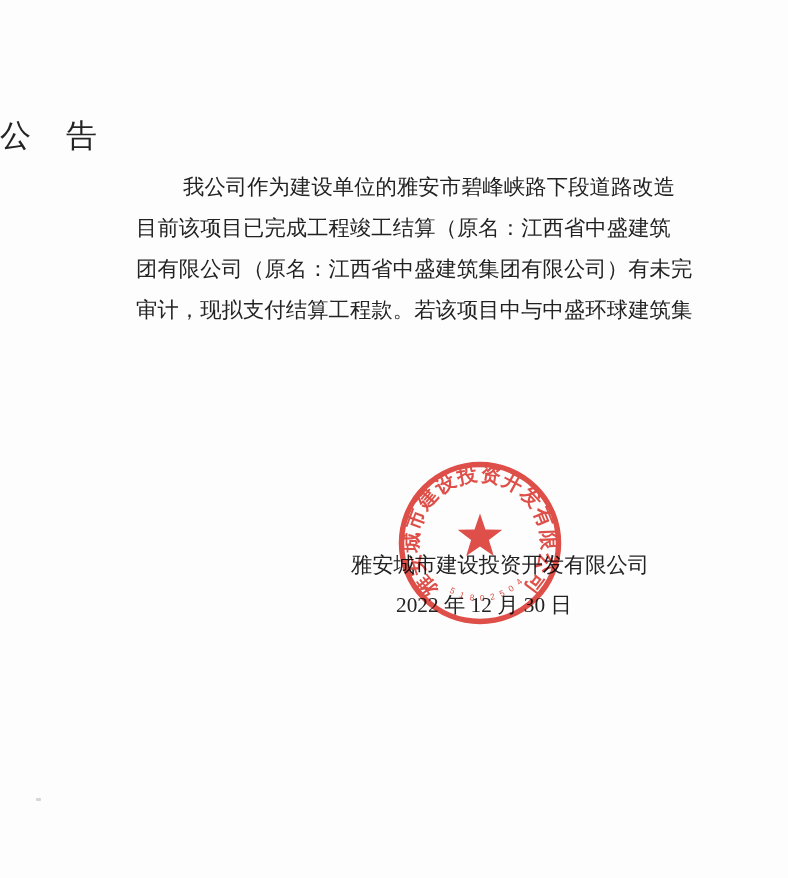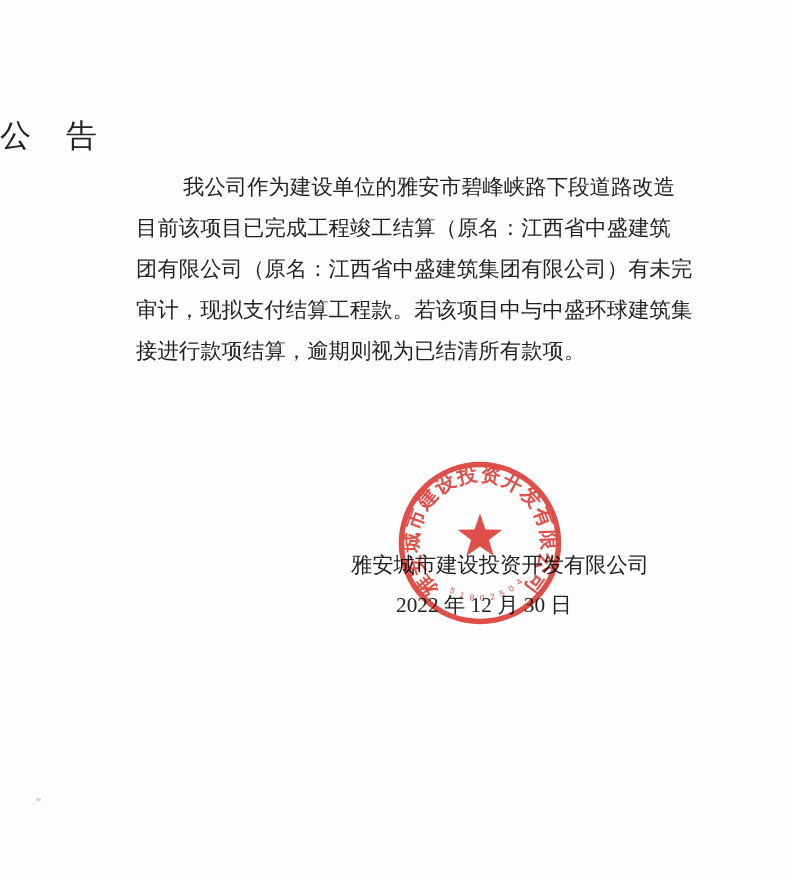--- a/index.html
+++ b/index.html
@@ -84,21 +84,20 @@
 
 <div class="page">
 
   <div class="doc-title">公　告</div>
 
   <div class="body-block">
     <div class="body-line indent">我公司作为建设单位的雅安市碧峰峡路下段道路改造</div>
     <div class="body-line">目前该项目已完成工程竣工结算（原名：江西省中盛建筑</div>
     <div class="body-line">团有限公司（原名：江西省中盛建筑集团有限公司）有未完</div>
     <div class="body-line">审计，现拟支付结算工程款。若该项目中与中盛环球建筑集</div>
-    <div class="body-line">接进行款项结算，逾期则视为已结清所有款项。</div>
   </div>
 
   <div class="signature">雅安城市建设投资开发有限公司</div>
   <div class="sign-date">2022 年 12 月 30 日</div>
 
   <svg class="stamp" viewBox="-85 -85 170 170" xmlns="http://www.w3.org/2000/svg">
     <defs>
       <path id="seal-arc" d="M -41.5 46.1 A 62 62 0 1 1 41.5 46.1" fill="none"></path>
       <path id="code-arc" d="M -44.4 37.3 A 58 58 0 0 0 44.4 37.3" fill="none"></path>
     </defs>

